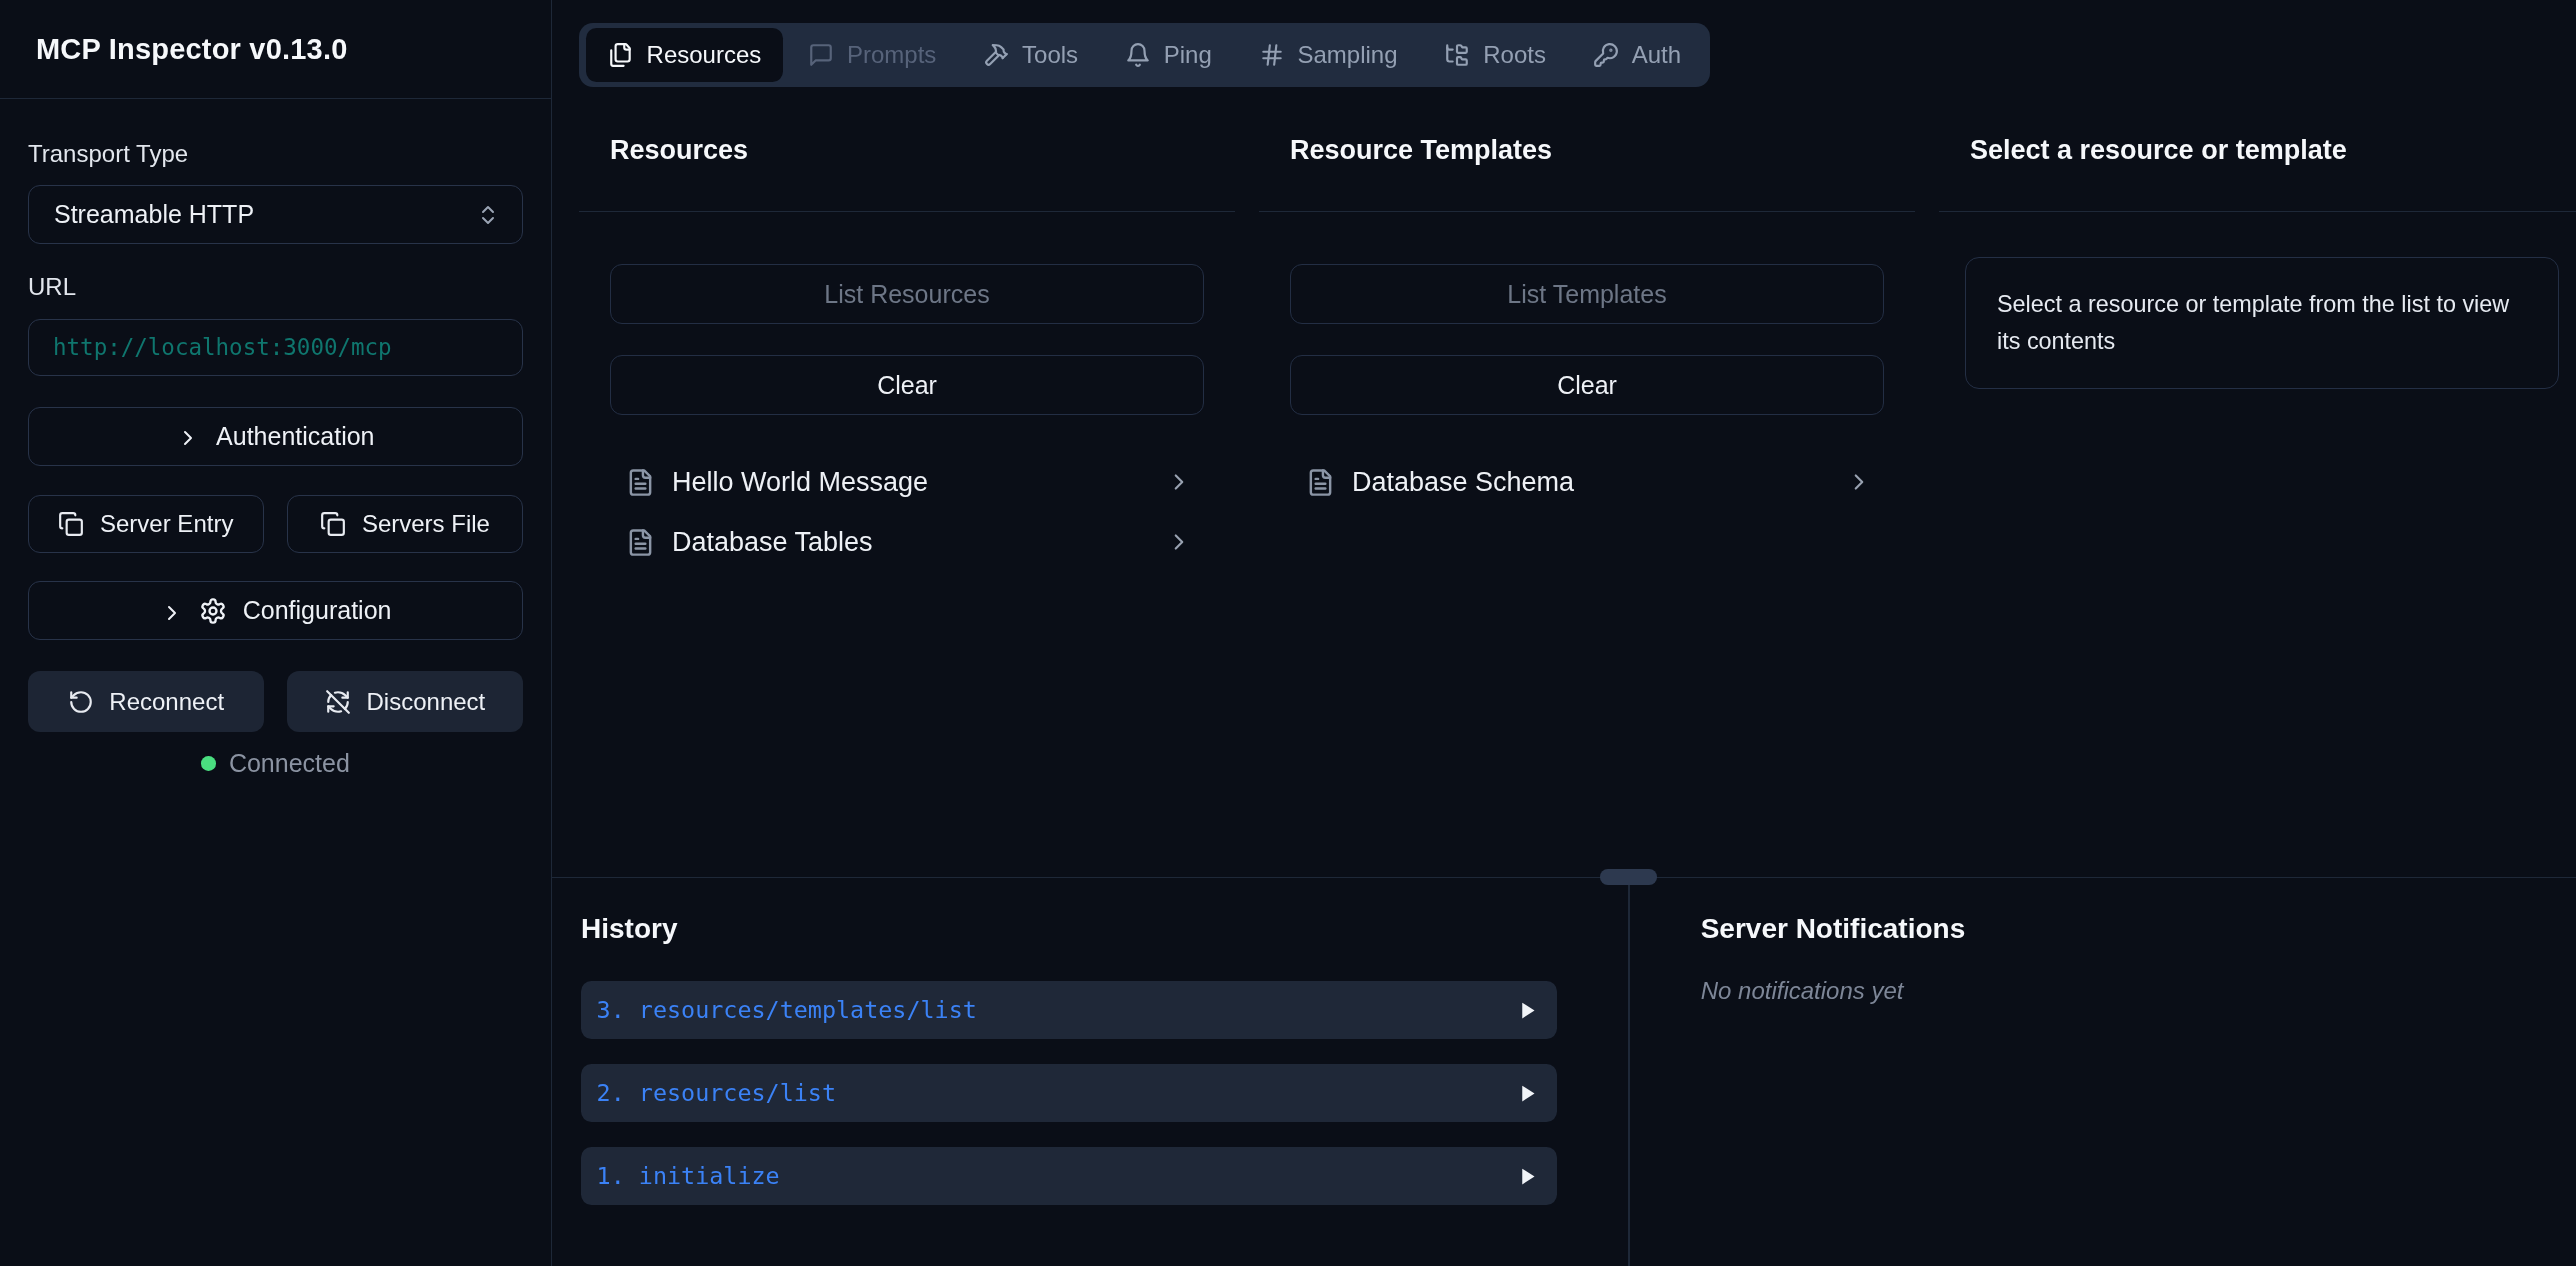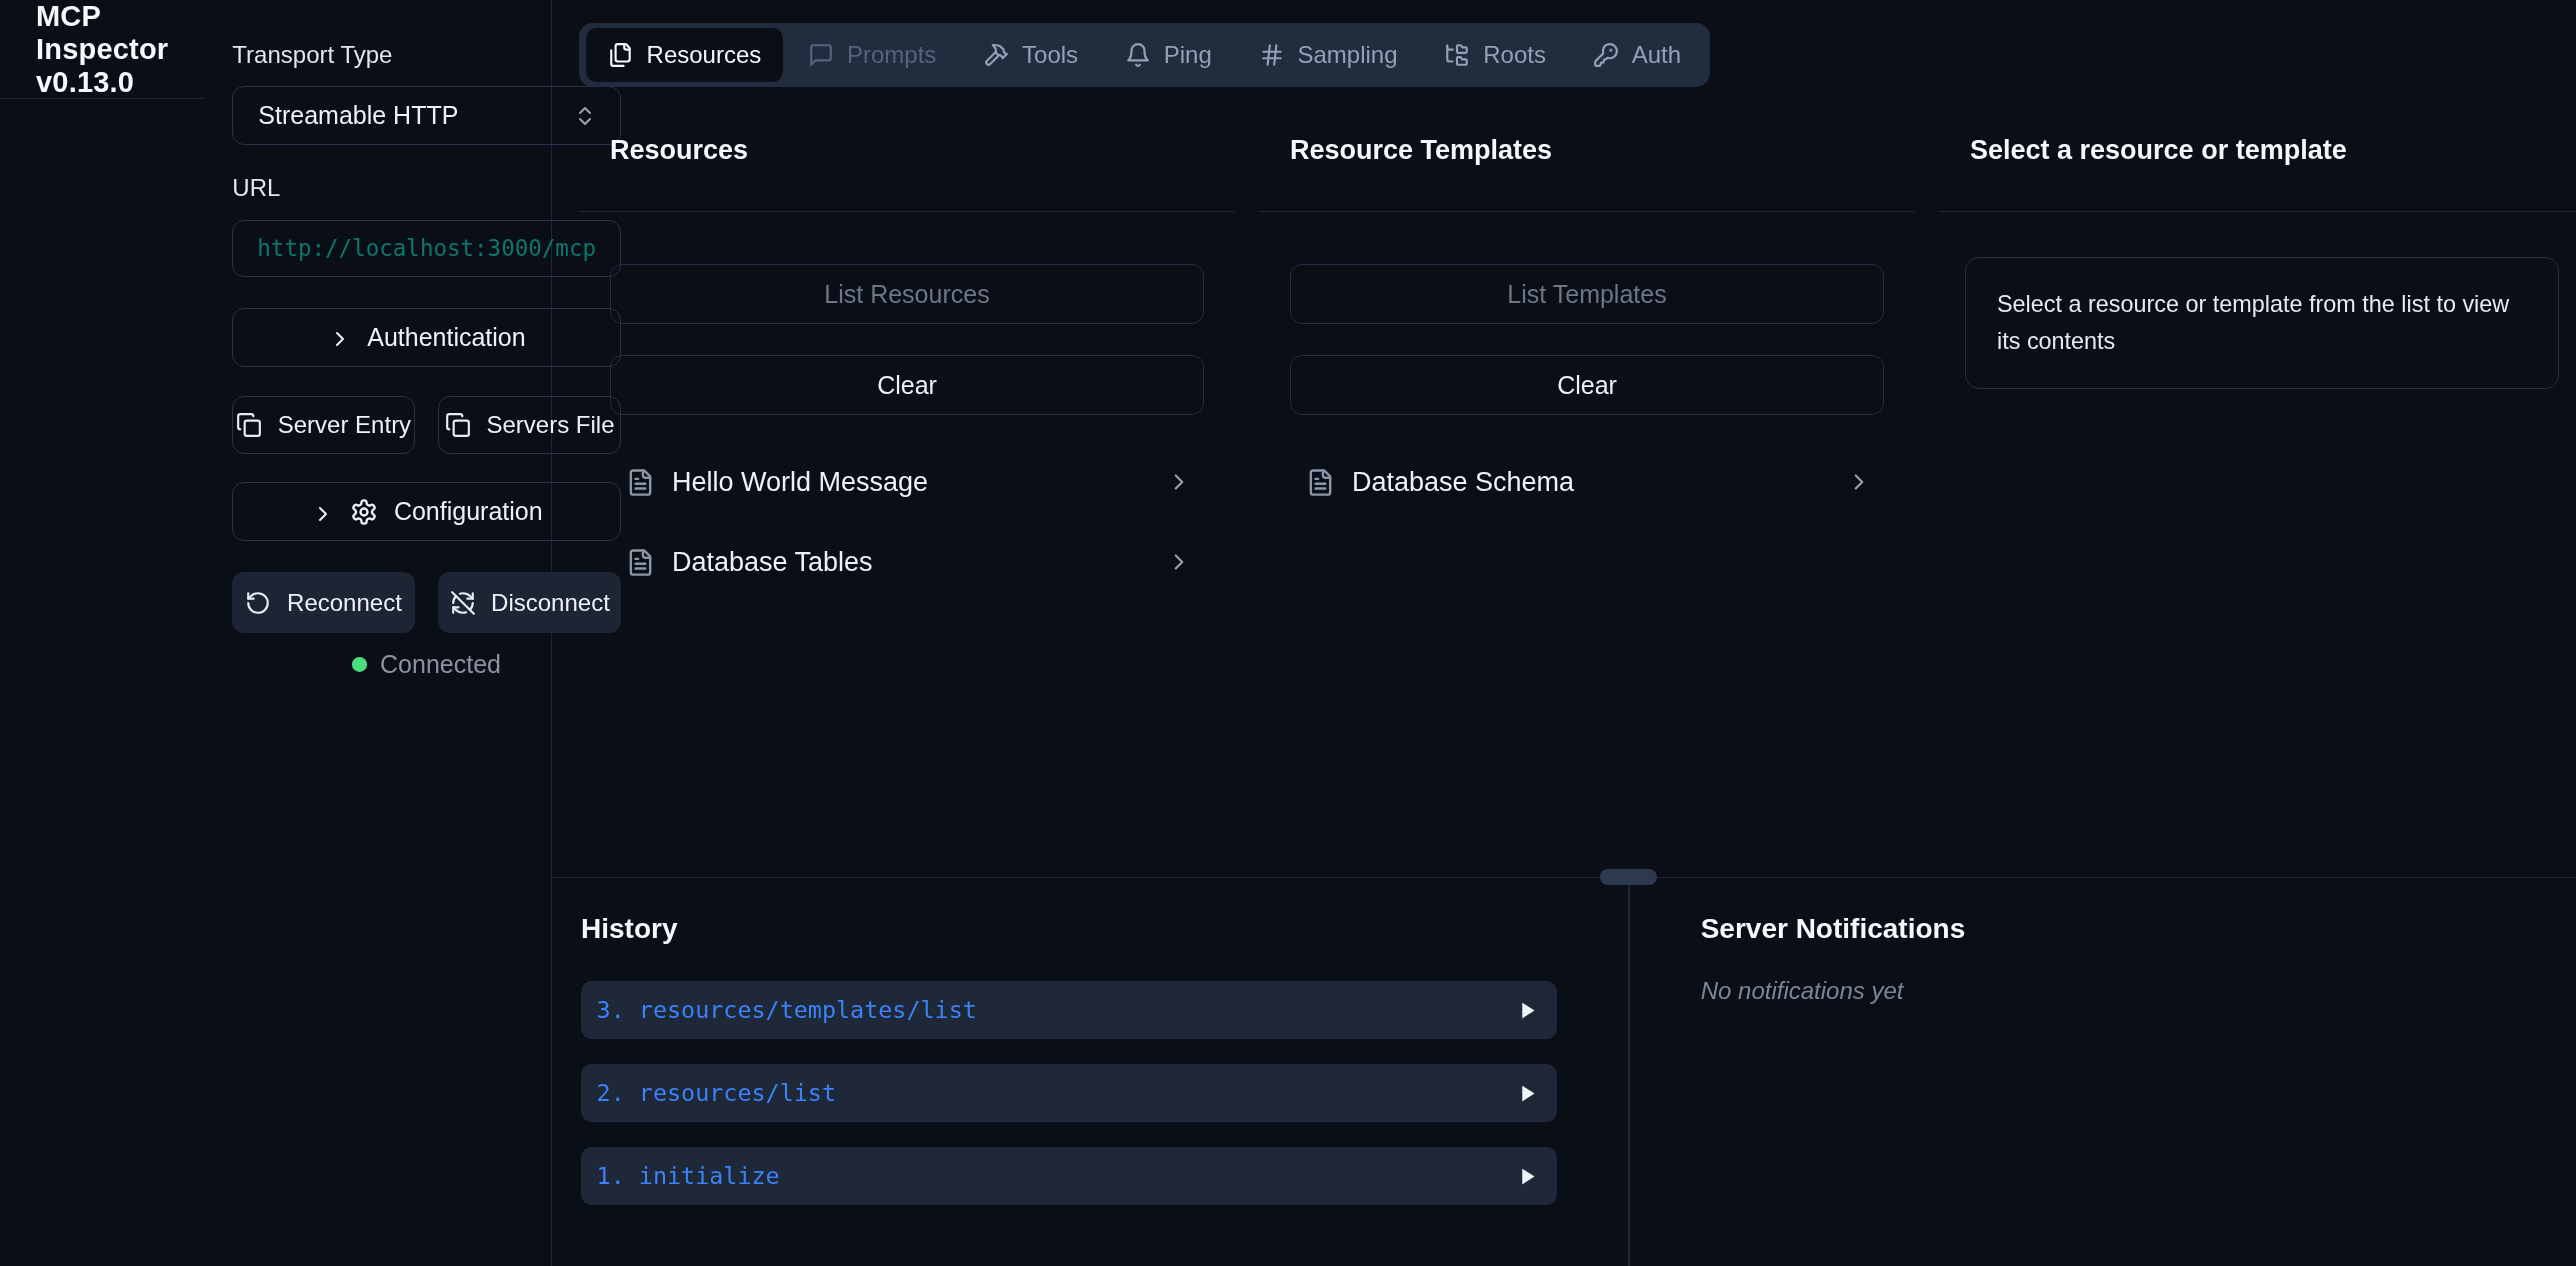--- a/index.html
+++ b/index.html
@@ -12,21 +12,21 @@
     background: #0a0e17;
     color: #f4f6f9;
     display: flex;
     overflow: hidden;
   }
 
   
   .sidebar {
     width: 552px; flex: 0 0 552px;
     border-right: 1.7px solid #1e2838;
-    display: flex; flex-direction: row;
+    display: flex; flex-direction: column;
   }
   .sidebar-header {
     height: 99px; flex: 0 0 99px;
     border-bottom: 1.7px solid #1e2838;
     display: flex; align-items: center;
     padding: 0 36px;
   }
   .sidebar-header h1 { font-size: 29px; font-weight: 600; color: #f6f8fb; letter-spacing: 0.2px; }
   .sidebar-body { padding: 41px 28px 0 28px; }
 
@@ -127,21 +127,21 @@
   .panel-btn {
     width: 100%; height: 60px;
     border: 1.7px solid #232e44; border-radius: 12px;
     background: transparent;
     font-size: 25px; font-weight: 500; color: #eef1f6;
     cursor: pointer; font-family: inherit;
   }
   .panel-btn.disabled { color: #6d7686; }
   .panel-btn + .panel-btn { margin-top: 31px; }
 
-  .res-items { margin-top: 48px; display: flex; flex-direction: column; gap: 42px; }
+  .res-items { margin-top: 48px; display: flex; flex-direction: column; gap: 22px; }
   .res-item {
     display: flex; align-items: center;
     padding: 3.5px 12px 3.5px 15.6px;
     border-radius: 8.7px;
     cursor: pointer;
   }
   .res-item .res-label { font-size: 27px; color: #eef1f6; margin-left: 17.3px; flex: 1; }
 
   .placeholder-box {
     border: 1.7px solid #242f45; border-radius: 14px;

